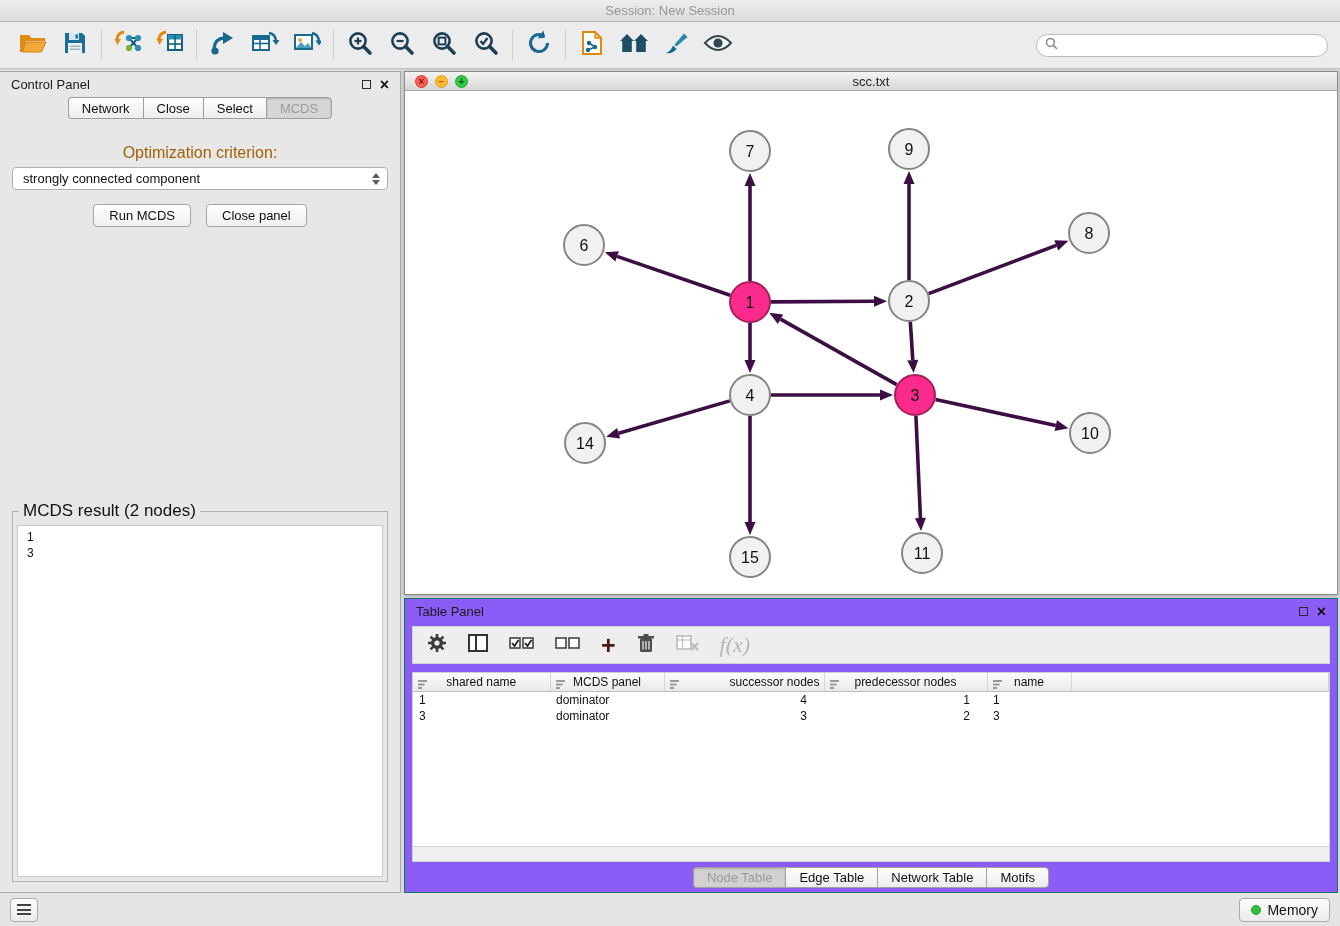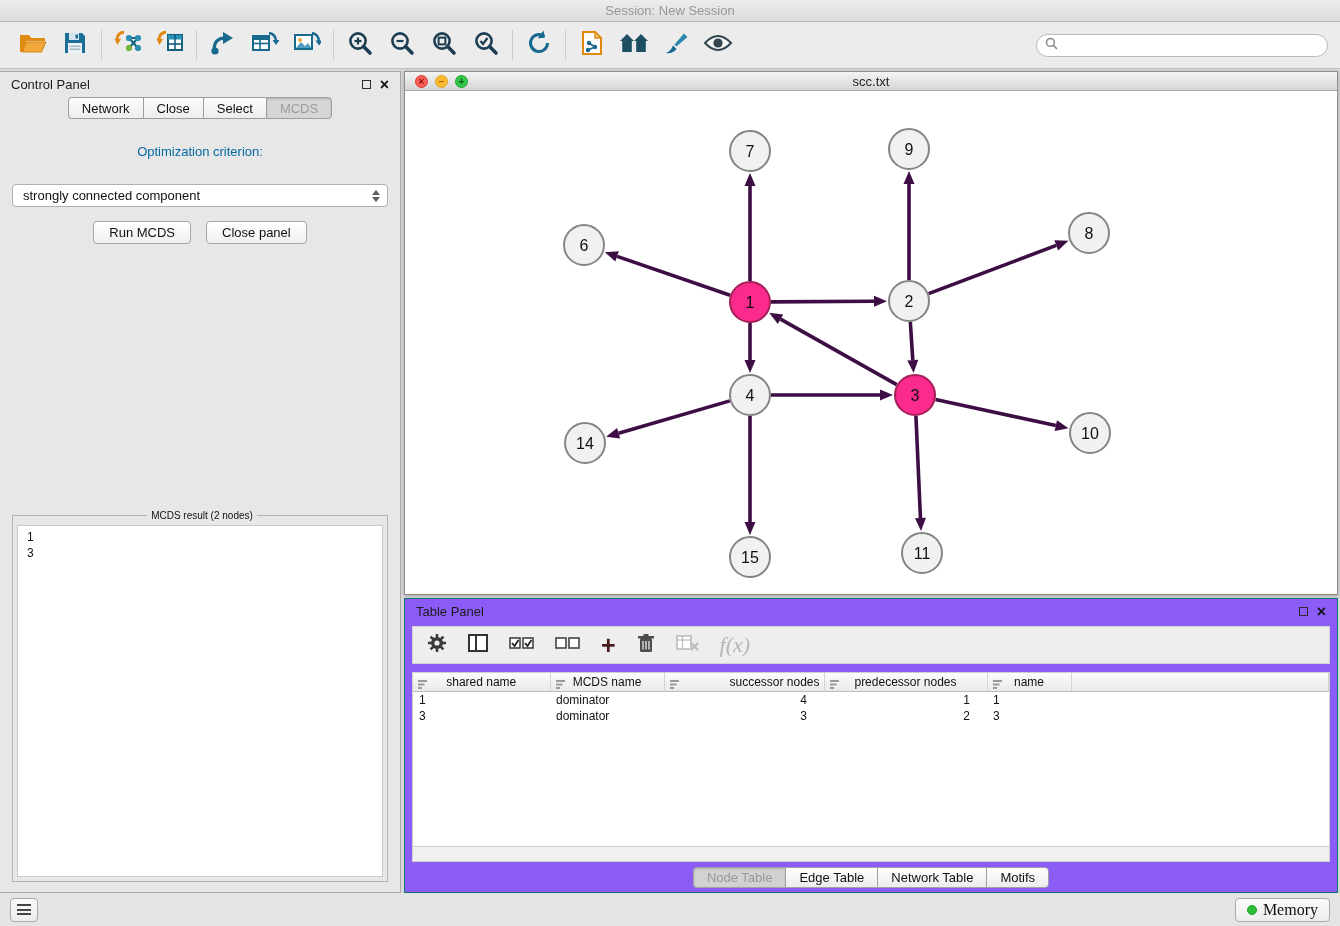--- a/index.html
+++ b/index.html
@@ -30,32 +30,32 @@
   .ph-icons { margin-left:auto; display:flex; gap:9px; align-items:center; }
   .float-icon { width:9px; height:9px; border:1.5px solid #2c2c2c; display:inline-block; }
   .close-icon { font-size:16px; font-weight:bold; color:#111; line-height:12px; }
   .cp-tabs { flex:0 0 24px; display:flex; justify-content:center; }
   .cp-tab { font-size:13px; padding:3px 13px 0; background:linear-gradient(#fdfdfd,#ededed);
             border:1px solid #9e9e9e; border-right:none; color:#111; height:22px; }
   .cp-tab:first-child { border-radius:4px 0 0 4px; }
   .cp-tab:last-child { border-right:1px solid #9e9e9e; border-radius:0 4px 4px 0; }
   .cp-tab.active { background:#d6d6d6; color:#9b9b9b; box-shadow:inset 0 1px 2px rgba(0,0,0,.18); }
   .cp-body { flex:1; display:flex; flex-direction:column; align-items:center; padding:23px 12px 10px; min-height:0; }
-  .opt-label { font-size:13px; margin-bottom:25px; color:#0369a1; }
+  .opt-label { font-size:16px; margin-bottom:5px; color:#a16207; }
   .dropdown { width:376px; height:23px; background:#fff; border:1px solid #b0b0b0; border-radius:4px;
               display:flex; align-items:center; padding:0 7px 0 10px; font-size:13px; color:#111; }
   .dd-arrows { margin-left:auto; display:flex; flex-direction:column; gap:2px; }
   .dd-arrows i { width:0; height:0; border-left:4px solid transparent; border-right:4px solid transparent; display:block; }
   .dd-up { border-bottom:5px solid #5e5e5e; }
   .dd-down { border-top:5px solid #5e5e5e; }
   .cp-buttons { margin-top:14px; display:flex; gap:15px; }
   .cp-buttons button { height:23px; padding:0 15px; font-size:13px; background:linear-gradient(#ffffff,#efefef);
                        border:1px solid #a6a6a6; border-radius:4px; font-family:inherit; color:#111; }
   .result-box { margin-top:auto; width:376px; border:1px solid #b2b2b2; padding:4px; }
-  .result-box legend { font-size:10px; padding:0 4px; margin-left:2px; color:#111;text-align:center; }
+  .result-box legend { font-size:17px; padding:0 4px; margin-left:2px; color:#111; }
   .result-list { background:#fff; border:1px solid #c9c9c9; height:352px; font-size:12px; padding:3px 9px; overflow:hidden; }
   .result-item { line-height:16px; color:#111; }
 
   
   .right-side { flex:1; display:flex; flex-direction:column; gap:3px; min-width:0; min-height:0; }
 
   
   .network-window { flex:0 0 524px; border:1px solid #8e8e8e; background:#fff; display:flex; flex-direction:column;
                     box-shadow:0 1px 4px rgba(0,0,0,.25); }
   .net-titlebar { flex:0 0 19px; background:linear-gradient(#f4f4f4,#d6d6d6); border-bottom:1px solid #a8a8a8;
@@ -92,21 +92,21 @@
   .tp-tab:last-child { border-right:1px solid #a2a2a2; border-radius:0 4px 4px 0; }
   .tp-tab.active { background:#d2d2d2; color:#999; box-shadow:inset 0 1px 2px rgba(0,0,0,.18); }
 
   
   .statusbar { flex:0 0 33px; display:flex; align-items:center; justify-content:space-between; padding:0 10px; background:#e4e4e4; }
   .list-btn { width:28px; height:24px; border:1px solid #ababab; border-radius:4px; background:linear-gradient(#fbfbfb,#ececec);
               display:flex; align-items:center; justify-content:center; }
   .list-icon { width:14px; height:11px; display:flex; flex-direction:column; justify-content:space-between; }
   .list-icon i { height:2px; background:#444; display:block; }
   .memory-btn { height:24px; border:1px solid #ababab; border-radius:4px; background:linear-gradient(#fbfbfb,#ececec);
-                display:flex; align-items:center; gap:6px; padding:0 11px; font-size:16px; font-family:Liberation Serif, serif; color:#111; }
+                display:flex; align-items:center; gap:6px; padding:0 11px; font-size:14px; font-family:Liberation Sans, sans-serif; color:#111; }
   .mem-dot { width:10px; height:10px; border-radius:50%; background:#2fbf3a; border:1px solid #1e9e2a; }
 </style>
 </head>
 <body>
 
 <div class="app">
 
   <div class="titlebar">
     <span>Session: New Session</span>
   </div>
@@ -475,21 +475,21 @@
                 <tr id="table-head-row">
                   <th style="width: 137px;"><span class="th-icon"><svg width="10" height="9" viewBox="0 0 10 9">
                         <rect x="0" y="0" width="9" height="2" fill="#9a9a9a"></rect>
                         <rect x="0" y="3.5" width="6.5" height="2" fill="#9a9a9a"></rect>
                         <rect x="0" y="7" width="4" height="2" fill="#9a9a9a"></rect>
                       </svg></span><span>shared name</span></th>
                   <th style="width: 114px;"><span class="th-icon"><svg width="10" height="9" viewBox="0 0 10 9">
                         <rect x="0" y="0" width="9" height="2" fill="#9a9a9a"></rect>
                         <rect x="0" y="3.5" width="6.5" height="2" fill="#9a9a9a"></rect>
                         <rect x="0" y="7" width="4" height="2" fill="#9a9a9a"></rect>
-                      </svg></span><span>MCDS name</span></th>
+                      </svg></span><span>MCDS panel</span></th>
                   <th style="width: 160px; text-align: right;"><span class="th-icon"><svg width="10" height="9" viewBox="0 0 10 9">
                         <rect x="0" y="0" width="9" height="2" fill="#9a9a9a"></rect>
                         <rect x="0" y="3.5" width="6.5" height="2" fill="#9a9a9a"></rect>
                         <rect x="0" y="7" width="4" height="2" fill="#9a9a9a"></rect>
                       </svg></span><span>successor nodes</span></th>
                   <th style="width: 163px;"><span class="th-icon"><svg width="10" height="9" viewBox="0 0 10 9">
                         <rect x="0" y="0" width="9" height="2" fill="#9a9a9a"></rect>
                         <rect x="0" y="3.5" width="6.5" height="2" fill="#9a9a9a"></rect>
                         <rect x="0" y="7" width="4" height="2" fill="#9a9a9a"></rect>
                       </svg></span><span>predecessor nodes</span></th>

